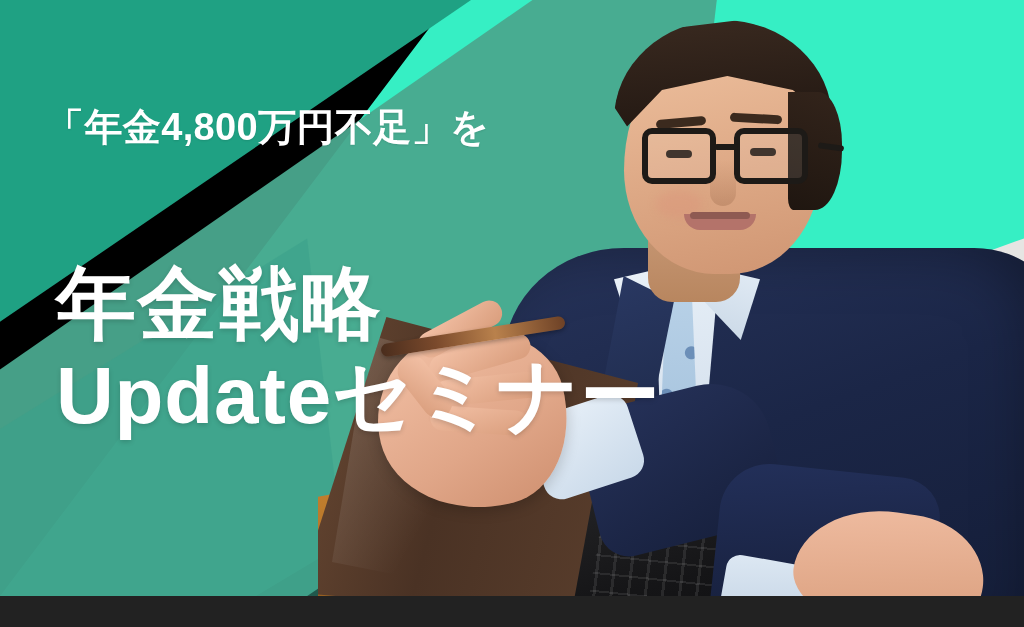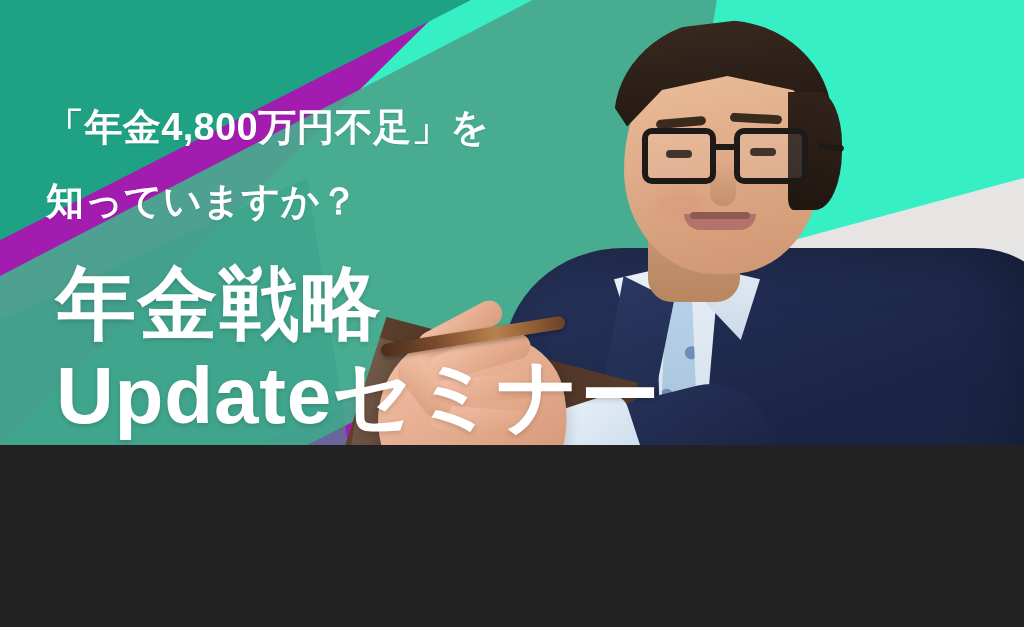--- a/index.html
+++ b/index.html
@@ -2,24 +2,24 @@
 <html lang="ja"><head>
 <meta charset="utf-8">
 <title>年金戦略Updateセミナー</title>
 <style>
   html,body{margin:0;padding:0;background:#222;}
   *{box-sizing:border-box;}
 
   #banner{
     position:relative;
     width:1024px;
-    height:445px;
+    height:596px;
     overflow:hidden;
     font-family:"Liberation Sans","DejaVu Sans",sans-serif;
-    background:#a21caf;
+    background:#000000;
     user-select:none;
   }
 
   
   .bg-layer{position:absolute;top:0;left:0;width:100%;height:100%;}
 
   
   .wedge-mint{
     background:#36efc4;
     clip-path:polygon(44% 0%, 100% 0%, 100% 46%, 62% 62%, 25% 100%, 0% 100%, 0% 100%);
@@ -331,20 +331,19 @@
     <div class="finger thumb"></div>
     <div class="pen"></div>
 
     <div class="sleeve2"></div>
     <div class="cuff2"></div>
     <div class="hand2"></div>
   </div>
 
   <div id="copy">
     <div class="line-lead" id="lead1">「年金4,800万円不足」を</div>
-    <div class="line-lead" id="lead2">知っていますか？</div>
 
     <div class="line-title" id="title1">年金戦略</div>
     <div class="line-title" id="title2">Updateセミナー</div>
 
   </div>
 
 </div>
 
 </body></html>

